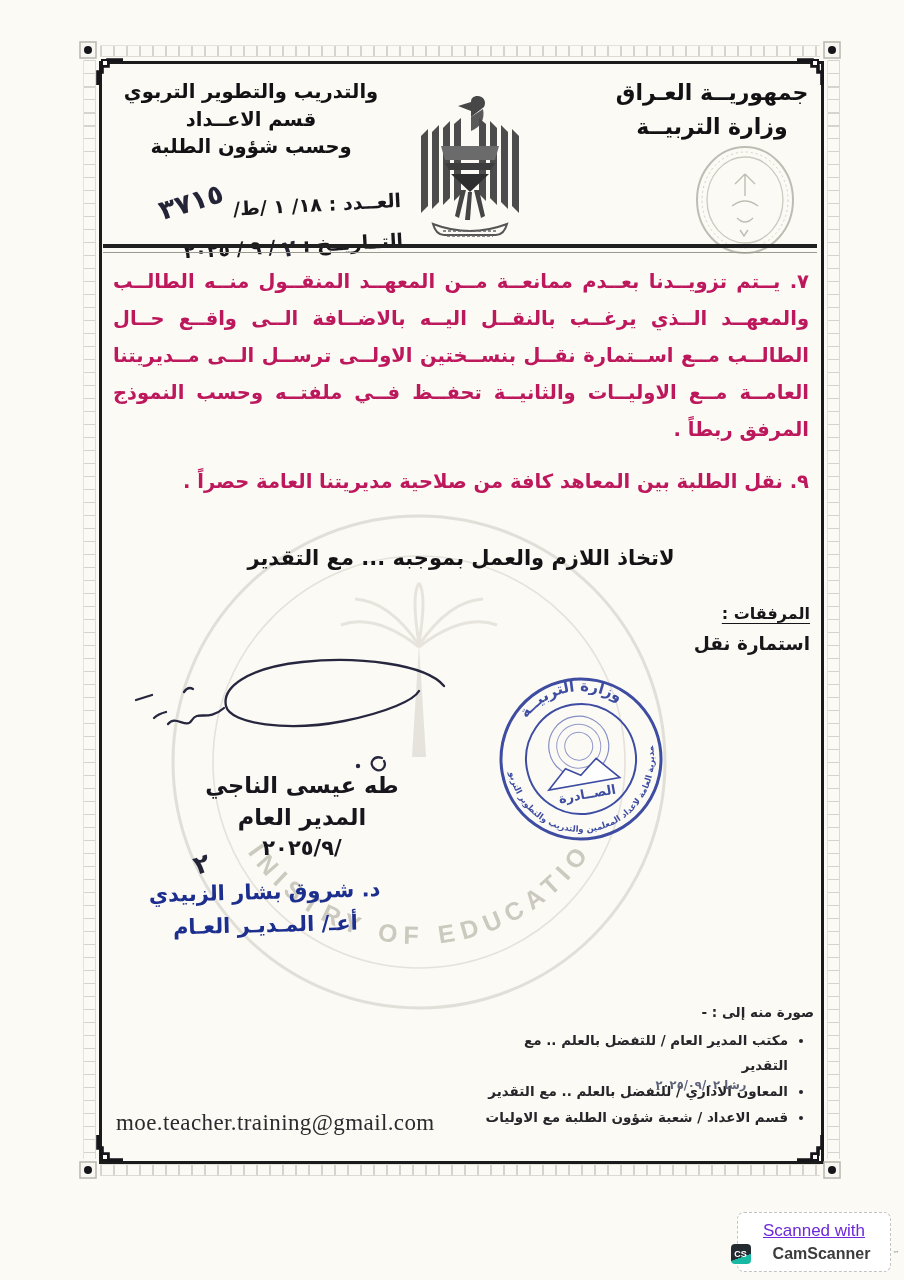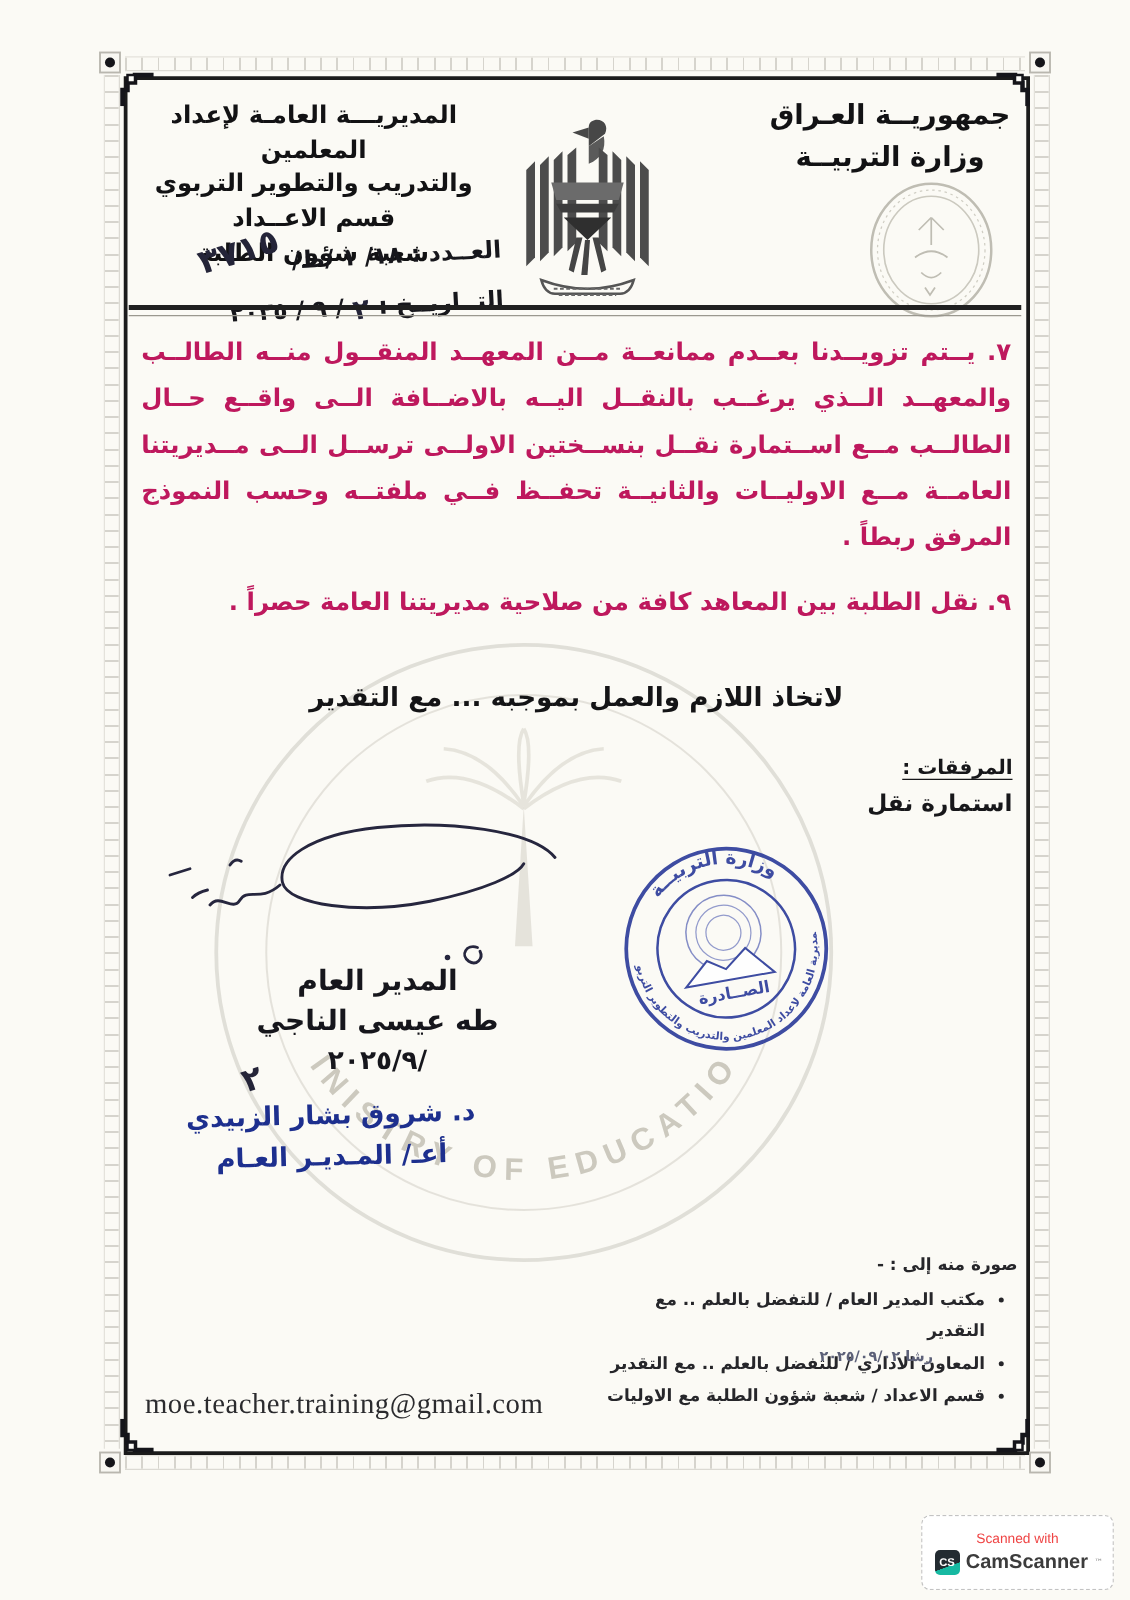--- a/index.html
+++ b/index.html
@@ -68,22 +68,22 @@
   .copyto ul{margin:4px 0 0 0;padding:0 26px 0 0;}
   .copyto li{margin:0 0 2px 0;}
 
   
   .email{left:116px;top:1110px;font-family:"Liberation Serif",serif;font-size:23px;color:#2b2b2e;letter-spacing:.4px;}
   .clerk{left:596px;top:1078px;width:210px;text-align:center;direction:rtl;font-size:11.5px;font-weight:600;color:#5c6078;}
 
   
   .cam{left:737px;top:1212px;width:152px;height:58px;background:#ffffff;border:1.6px dashed #c3c3c3;border-radius:7px;
        display:flex;flex-direction:column;align-items:center;justify-content:center;gap:3px;}
-  .cam .l1{font-size:11px;color:#ef4444;font-family:"Liberation Sans",sans-serif;}
-  .cam .row{display:flex;align-items:center;gap:5px;}
+  .cam .l1{font-size:17px;color:#6d28d9;font-family:"Liberation Sans",sans-serif;text-decoration:underline;}
+  .cam .row{display:flex;align-items:center;gap:22px;}
   .cam .ic{width:20px;height:20px;border-radius:4px;background:linear-gradient(160deg,#232b31 62%,#17b9a2 63%);
            display:flex;align-items:center;justify-content:center;color:#fff;font-size:9px;font-weight:700;font-family:"Liberation Sans",sans-serif;}
   .cam .l2{font-size:16px;font-weight:700;color:#3c3c3c;font-family:"Liberation Sans",sans-serif;}
   .cam .tm{font-size:7px;color:#8a8a8a;vertical-align:top;margin-right:-2px;}
 </style>
 </head>
 <body>
 
 <div class="abs ruler ruler-v ruler-left"></div>
 <div class="abs ruler ruler-v ruler-right"></div>
@@ -125,24 +125,23 @@
   <ellipse cx="57" cy="60" rx="48" ry="53" fill="none" stroke="#b5b3a8" stroke-width="2"></ellipse>
   <ellipse cx="57" cy="60" rx="38" ry="43" fill="none" stroke="#c3c1b6" stroke-width="1.3"></ellipse>
   <ellipse cx="57" cy="60" rx="43" ry="48" fill="none" stroke="#c9c7bc" stroke-width="1" stroke-dasharray="2,3"></ellipse>
   <path d="M57 34 l-10 10 m10 -10 l10 10 m-10 -10 l0 22" stroke="#b5b3a8" stroke-width="1.4" fill="none"></path>
   <path d="M44 66 q13 -10 26 0" stroke="#b5b3a8" stroke-width="1.4" fill="none"></path>
   <path d="M49 78 q8 8 16 0" stroke="#b5b3a8" stroke-width="1.4" fill="none"></path>
   <path d="M52 90 l4 6 4 -6" stroke="#b5b3a8" stroke-width="1.4" fill="none"></path>
 </svg>
 
 <div class="abs hdr-left">
-  <div>المديريـــة العامـة لإعداد المعلمين</div>
   <div>والتدريب والتطوير التربوي</div>
   <div>قسم الاعــداد</div>
-  <div>شعبة  شؤون الطلبة</div>
+  <div>وحسب  شؤون الطلبة</div>
 </div>
 
 <div class="abs numdate">
   <div class="numline">
     <span>العــدد :</span>
     <span>١٨/ ١ /ط/</span>
     <span class="hand hand-num">٣٧١٥</span>
   </div>
   <div class="numline">
     <span>التــاريــخ :</span>
@@ -211,22 +210,22 @@
     <path d="M98 60 C 82 74 72 62 66 72 C 60 82 50 66 42 76"></path>
     <path d="M40 64 q-8 2 -12 6"></path>
     <path d="M10 52 l16 -5"></path>
     <path d="M58 44 q4 -6 9 -3"></path>
     <path d="M256 110 c-9 -3 -14 6 -7 11 c6 4 12 -2 9 -8"></path>
     <circle cx="232" cy="118" r="2.2" fill="#26263e" stroke="none"></circle>
   </g>
 </svg>
 
 <div class="abs sig-name">
+  <div>طه عيسى الناجي</div>
   <div>المدير العام</div>
-  <div>طه عيسى الناجي</div>
   <div class="sig-date">
     <span class="ltrspan">٢٠٢٥/٩/</span>
     <span class="hand-day2">٢</span>
   </div>
 </div>
 
 <svg class="abs stamp-blue" viewBox="0 0 186 190">
   <circle cx="93" cy="95" r="80" fill="none" stroke="#2e3e9b" stroke-width="3"></circle>
   <circle cx="93" cy="95" r="55" fill="none" stroke="#2e3e9b" stroke-width="2"></circle>
   <circle cx="93" cy="82" r="30" fill="none" stroke="#5a67b5" stroke-width="1.2" opacity=".8"></circle>

